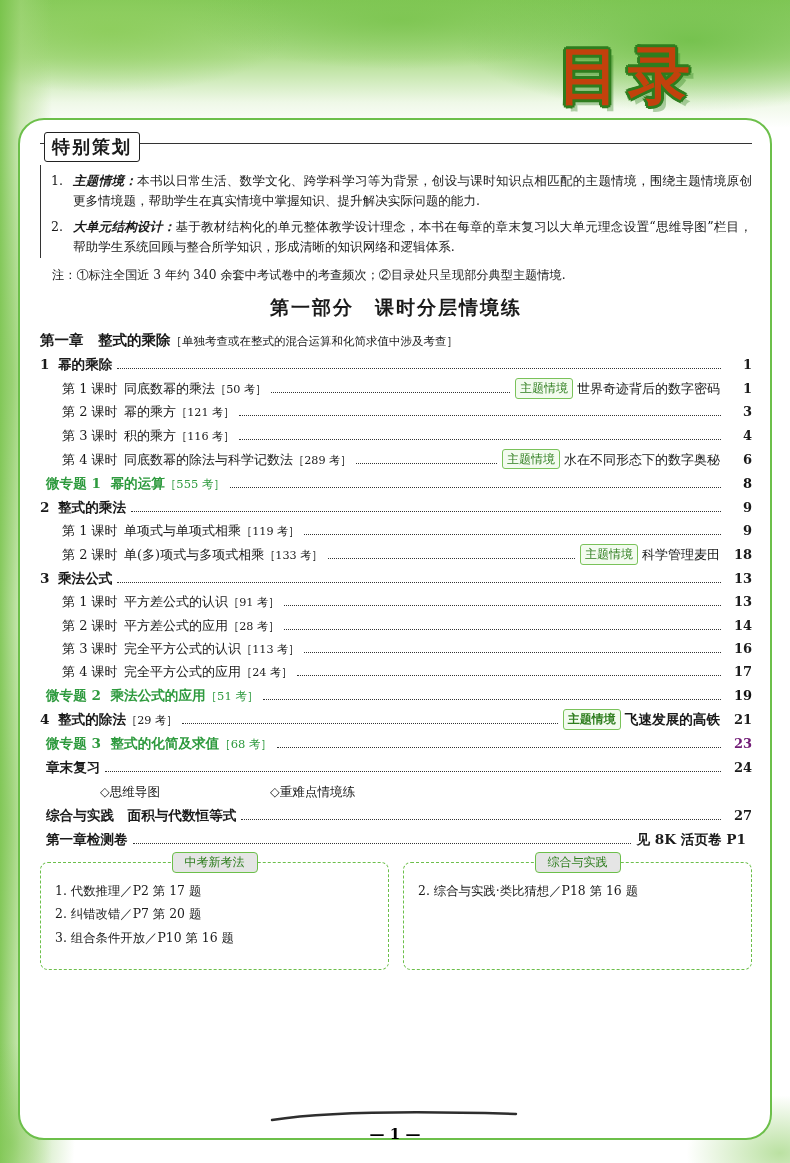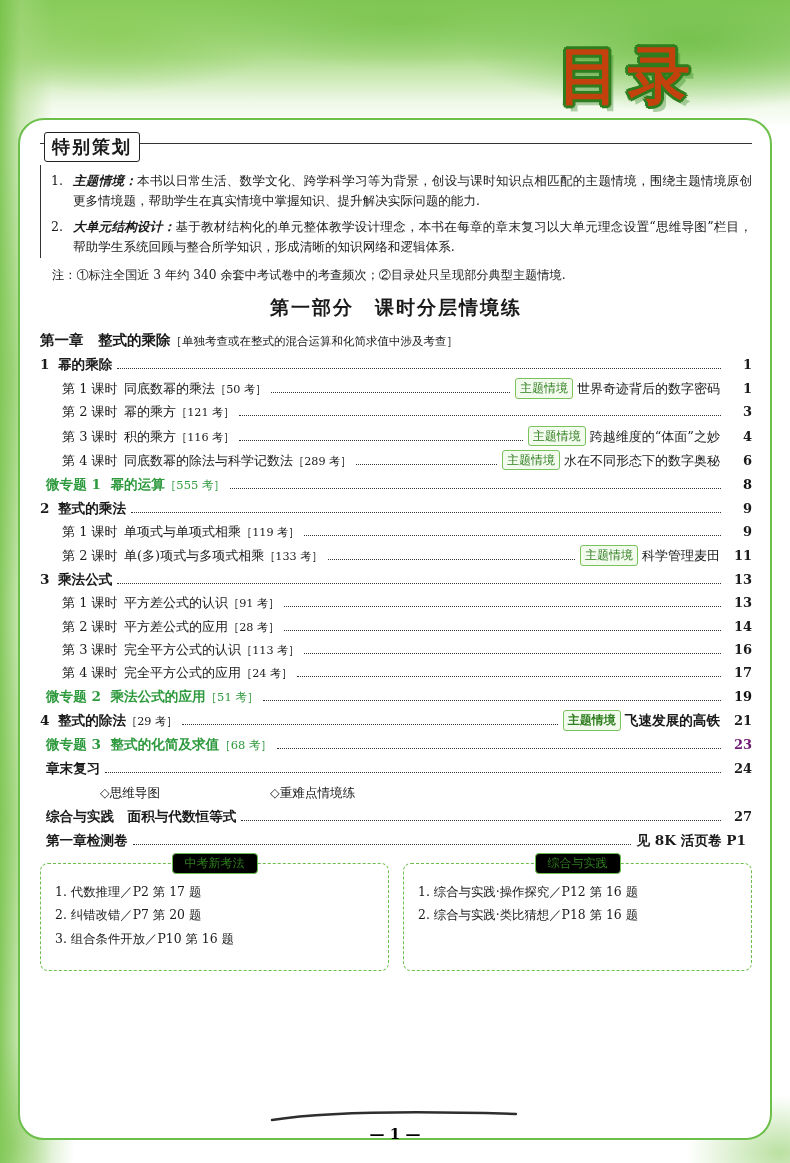--- a/index.html
+++ b/index.html
@@ -130,21 +130,21 @@
   .twocol span{white-space:nowrap;}
   .zonghe{font-weight:bold;font-size:13.6px;padding-left:6px;}
   
   .boxes{display:flex;gap:14px;margin-top:12px;}
   .dbox{
     flex:1;border:1.4px dashed #6cbf4a;border-radius:8px;position:relative;
     padding:16px 14px 10px 14px;min-height:80px;
   }
   .dbox-title{
     position:absolute;top:-11px;left:50%;transform:translateX(-50%);
-    background:#000000;border:1.2px solid #6cbf4a;border-radius:4px;
+    background:#e5e5e5;border:1.2px solid #6cbf4a;border-radius:4px;
     padding:1px 12px;font-size:12px;color:#2e7d1e;white-space:nowrap;
     font-family:"DejaVu Serif","Liberation Serif",serif;
   }
   .dbox-item{
     font-size:12.4px;line-height:1.9;
     font-family:"DejaVu Serif","Liberation Serif",serif;
   }
   .pagenum{
     position:absolute;left:0;right:0;bottom:20px;text-align:center;
     font-size:15px;font-weight:bold;
@@ -208,21 +208,20 @@
 
     <div class="row lvl2">
       <span class="lead"><span class="kh">第 2 课时</span><span>幂的乘方</span><span class="small">［121 考］</span></span>
       <span class="dots"></span>
       <span class="pg">3</span>
     </div>
 
     <div class="row lvl2">
       <span class="lead"><span class="kh">第 3 课时</span><span>积的乘方</span><span class="small">［116 考］</span></span>
       <span class="dots"></span>
-      <span class="tail"><span class="badge">主题情境</span><span>跨越维度的“体面”之妙</span></span>
       <span class="pg">4</span>
     </div>
 
     <div class="row lvl2">
       <span class="lead"><span class="kh">第 4 课时</span><span>同底数幂的除法与科学记数法</span><span class="small">［289 考］</span></span>
       <span class="dots"></span>
       <span class="tail"><span class="badge">主题情境</span><span>水在不同形态下的数字奥秘</span></span>
       <span class="pg">6</span>
     </div>
 
@@ -241,21 +240,21 @@
     <div class="row lvl2">
       <span class="lead"><span class="kh">第 1 课时</span><span>单项式与单项式相乘</span><span class="small">［119 考］</span></span>
       <span class="dots"></span>
       <span class="pg">9</span>
     </div>
 
     <div class="row lvl2">
       <span class="lead"><span class="kh">第 2 课时</span><span>单(多)项式与多项式相乘</span><span class="small">［133 考］</span></span>
       <span class="dots"></span>
       <span class="tail"><span class="badge">主题情境</span><span>科学管理麦田</span></span>
-      <span class="pg">11</span>
+      <span class="pg">18</span>
     </div>
 
     <div class="row lvl1">
       <span class="lead"><span class="numbox">3</span><span>乘法公式</span></span>
       <span class="dots"></span>
       <span class="pg">13</span>
     </div>
 
     <div class="row lvl2">
       <span class="lead"><span class="kh">第 1 课时</span><span>平方差公式的认识</span><span class="small">［91 考］</span></span>
@@ -325,21 +324,20 @@
 
     <div class="boxes">
       <div class="dbox">
         <div class="dbox-title">中考新考法</div>
         <div class="dbox-item">1. 代数推理／P2 第 17 题</div>
         <div class="dbox-item">2. 纠错改错／P7 第 20 题</div>
         <div class="dbox-item">3. 组合条件开放／P10 第 16 题</div>
       </div>
       <div class="dbox">
         <div class="dbox-title">综合与实践</div>
-        <div class="dbox-item">1. 综合与实践·操作探究／P12 第 16 题</div>
         <div class="dbox-item">2. 综合与实践·类比猜想／P18 第 16 题</div>
       </div>
     </div>
 
   </div>
 
   <svg class="swoosh" viewBox="0 0 250 14">
     <path d="M2,11 C60,2 150,2 246,5" stroke="#2e2e2e" stroke-width="2.4" fill="none" stroke-linecap="round"></path>
   </svg>
   <div class="pagenum">— 1 —</div>

